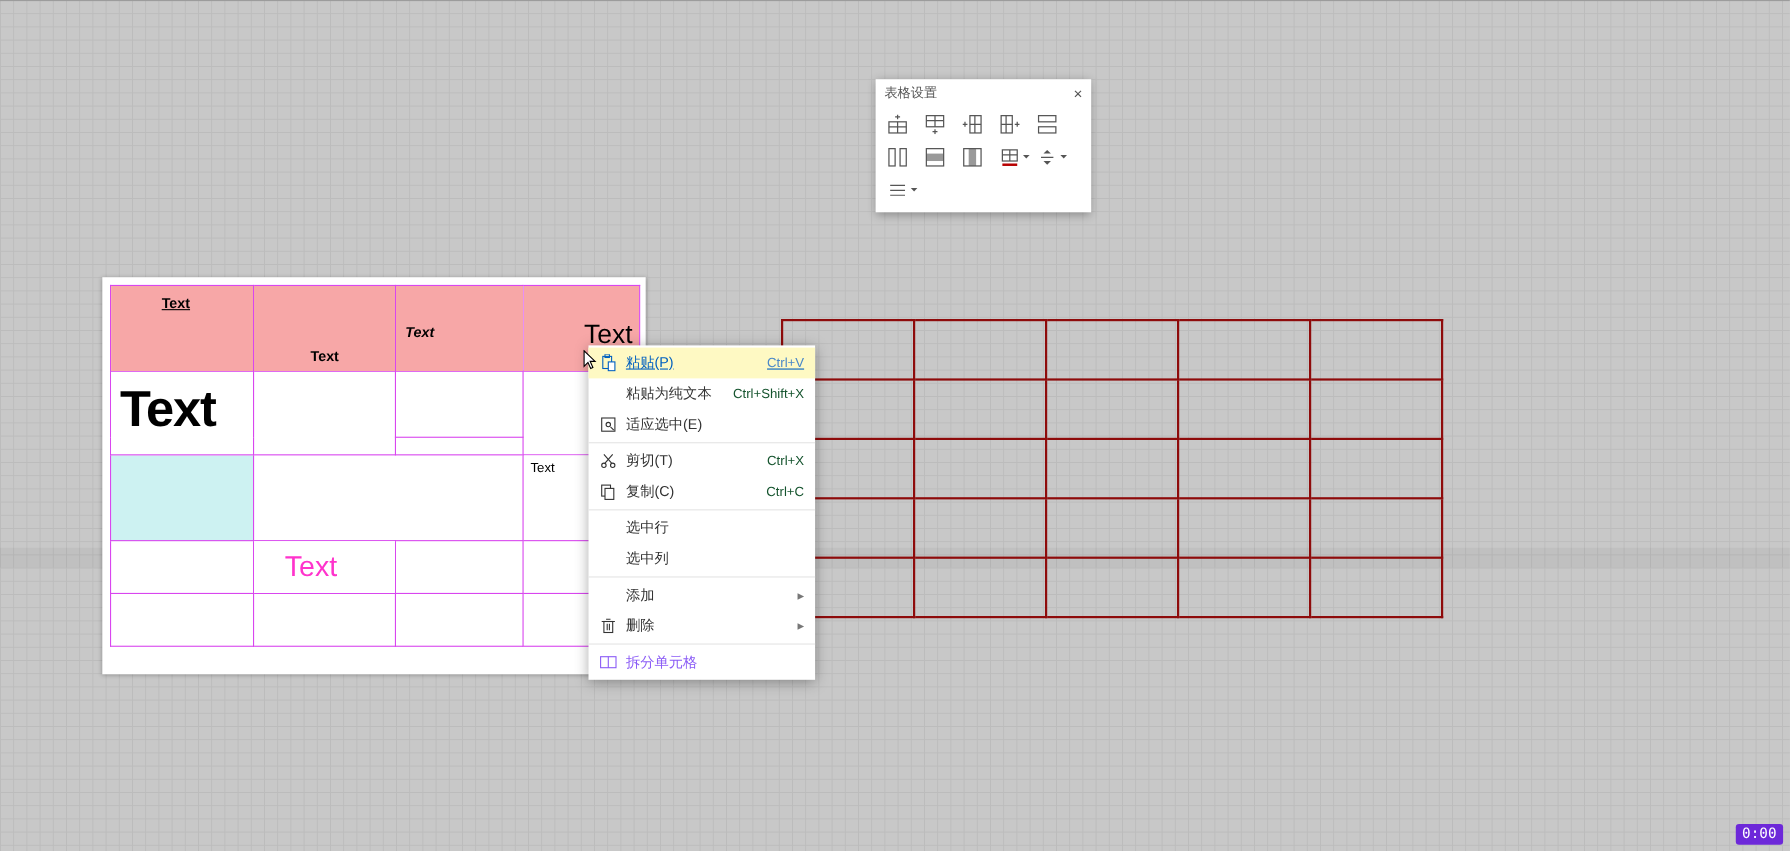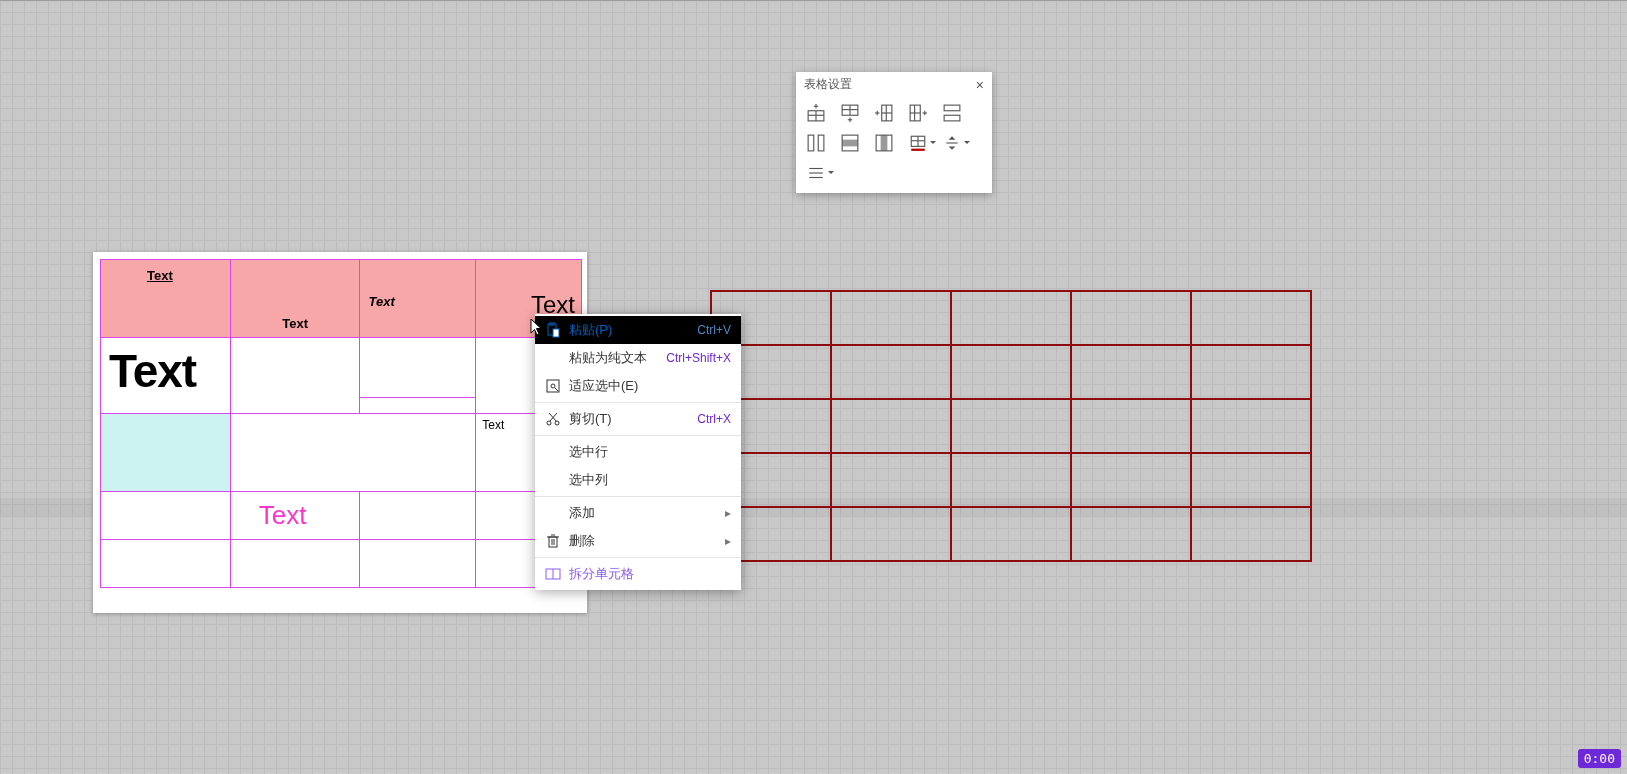--- a/index.html
+++ b/index.html
@@ -142,26 +142,26 @@
     font-size: 13px;
     color: #333;
     padding: 2px 0;
   }
   .ctx-item {
     display: flex;
     align-items: center;
     padding: 5px 10px;
     gap: 8px;
   }
-  .ctx-item.hover { background:#000000; color:#0060c0; }
+  .ctx-item.hover { background:#fef9c3; color:#0060c0;text-decoration:underline; }
   .ctx-item.disabled { color:#8b5cf6; }
   .ctx-icon { width:16px; height:16px; flex:0 0 16px; display:flex; align-items:center; justify-content:center;}
   .ctx-icon svg{width:16px;height:16px;}
   .ctx-label { flex:1; }
-  .ctx-kbd, .ctx-arrow { color:#6d28d9; font-size:12px; }
+  .ctx-kbd, .ctx-arrow { color:#14532d; font-size:12px; }
   .ctx-item.hover .ctx-kbd{ color:#4a88c8;}
   .ctx-sep { height:1px; background:#e4e4e4; margin:2px 0;}
   .ctx-arrow::after{ content:"▸"; color:#777;}
 
   
   .cursor {
     position:absolute;
     left: 530px; top: 318px;
     width: 14px; height: 20px;
     pointer-events:none;
@@ -407,20 +407,30 @@
         <svg viewBox="0 0 16 16">
           <circle cx="4" cy="12" r="2" fill="none" stroke="currentColor"></circle>
           <circle cx="12" cy="12" r="2" fill="none" stroke="currentColor"></circle>
           <line x1="5" y1="10" x2="12" y2="2" stroke="currentColor"></line>
           <line x1="11" y1="10" x2="4" y2="2" stroke="currentColor"></line>
         </svg>
       </span>
       <span class="ctx-label">剪切(T)</span>
       <span class="ctx-kbd">Ctrl+X</span>
     </div>
+    <div class="ctx-item">
+      <span class="ctx-icon">
+        <svg viewBox="0 0 16 16">
+          <rect x="2" y="2" width="8" height="10" fill="none" stroke="currentColor"></rect>
+          <rect x="5" y="5" width="8" height="10" fill="#fff" stroke="currentColor"></rect>
+        </svg>
+      </span>
+      <span class="ctx-label">复制(C)</span>
+      <span class="ctx-kbd">Ctrl+C</span>
+    </div>
     <div class="ctx-sep"></div>
     <div class="ctx-item">
       <span class="ctx-icon"></span>
       <span class="ctx-label">选中行</span>
     </div>
     <div class="ctx-item">
       <span class="ctx-icon"></span>
       <span class="ctx-label">选中列</span>
     </div>
     <div class="ctx-sep"></div>

